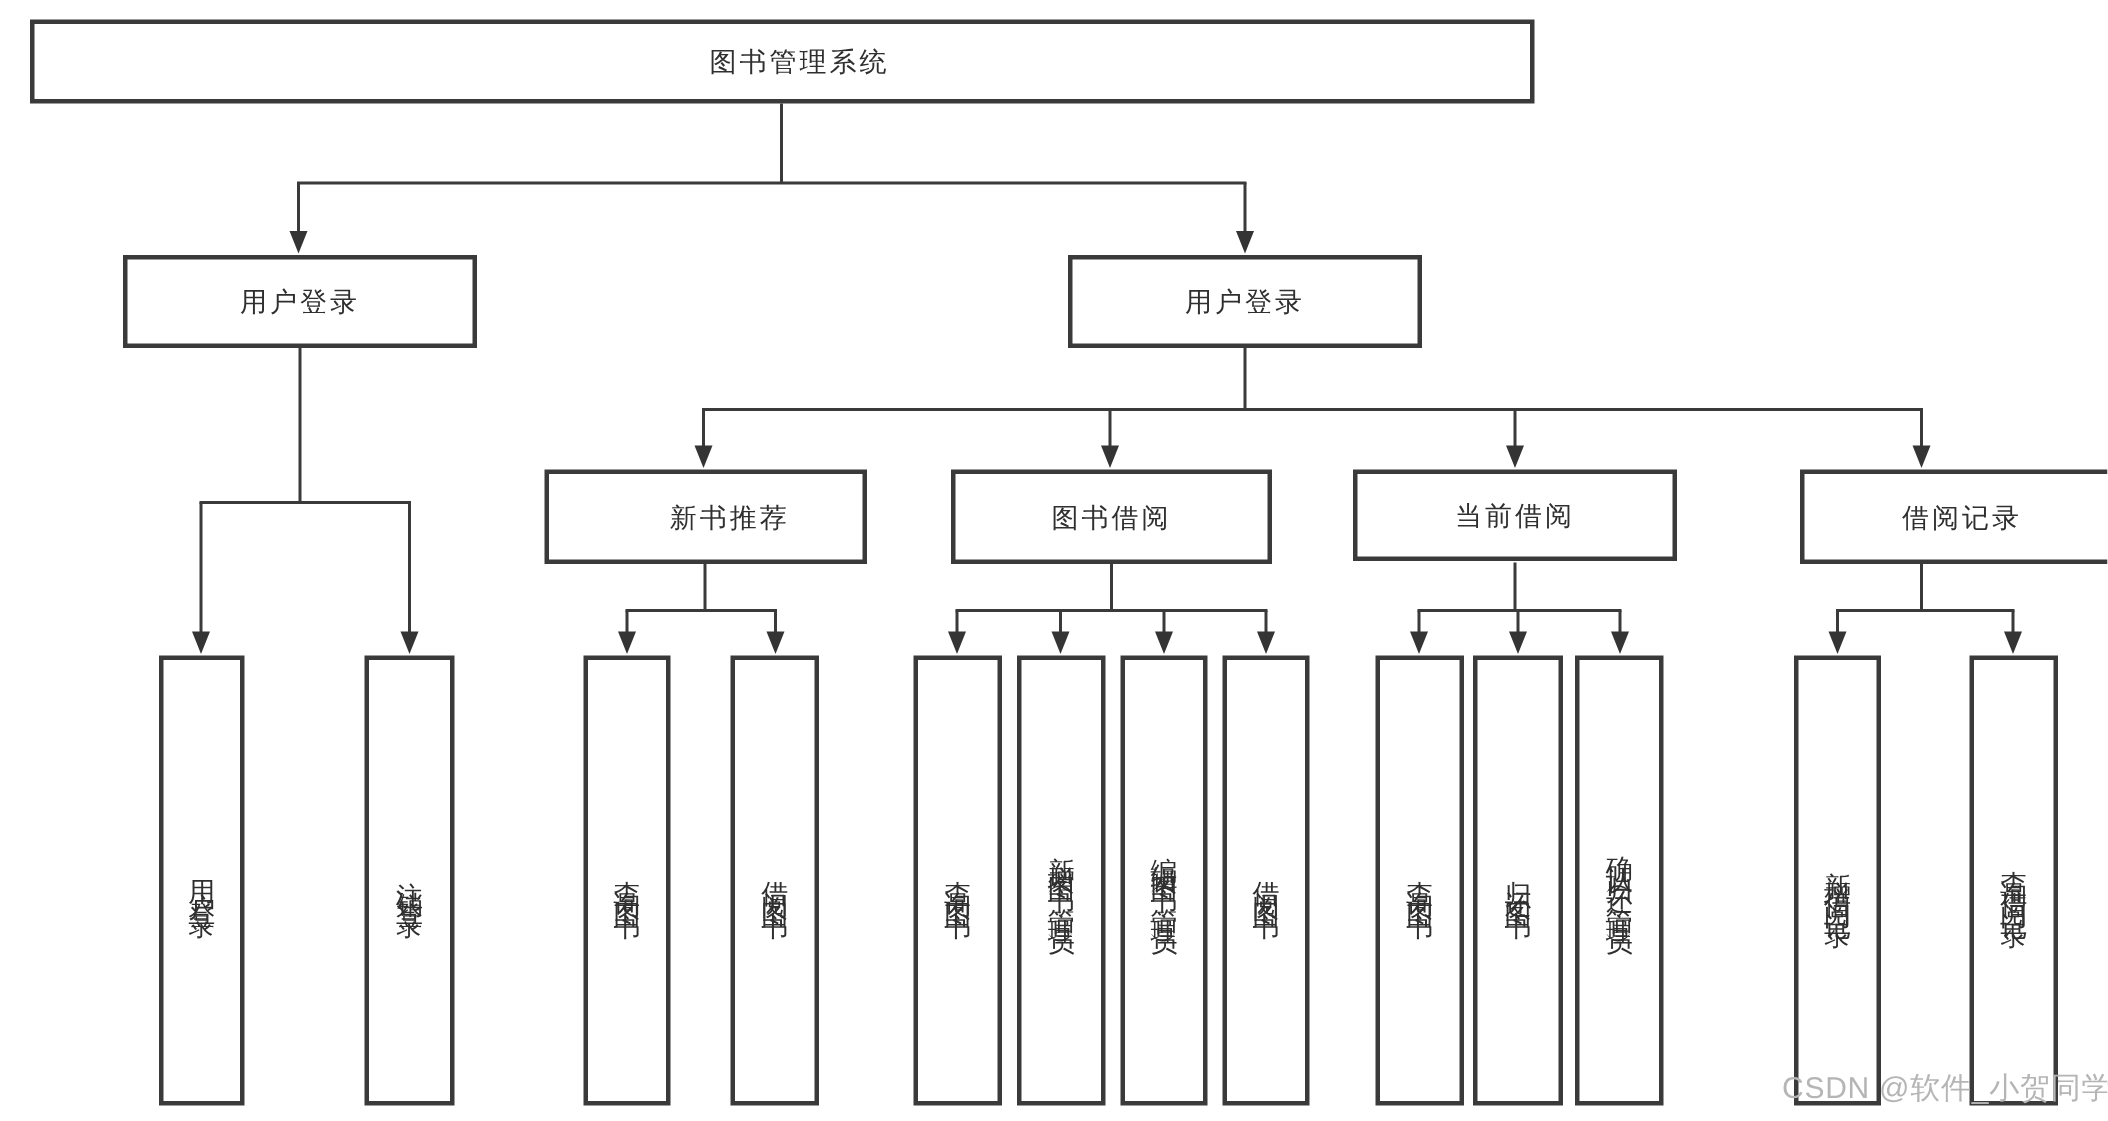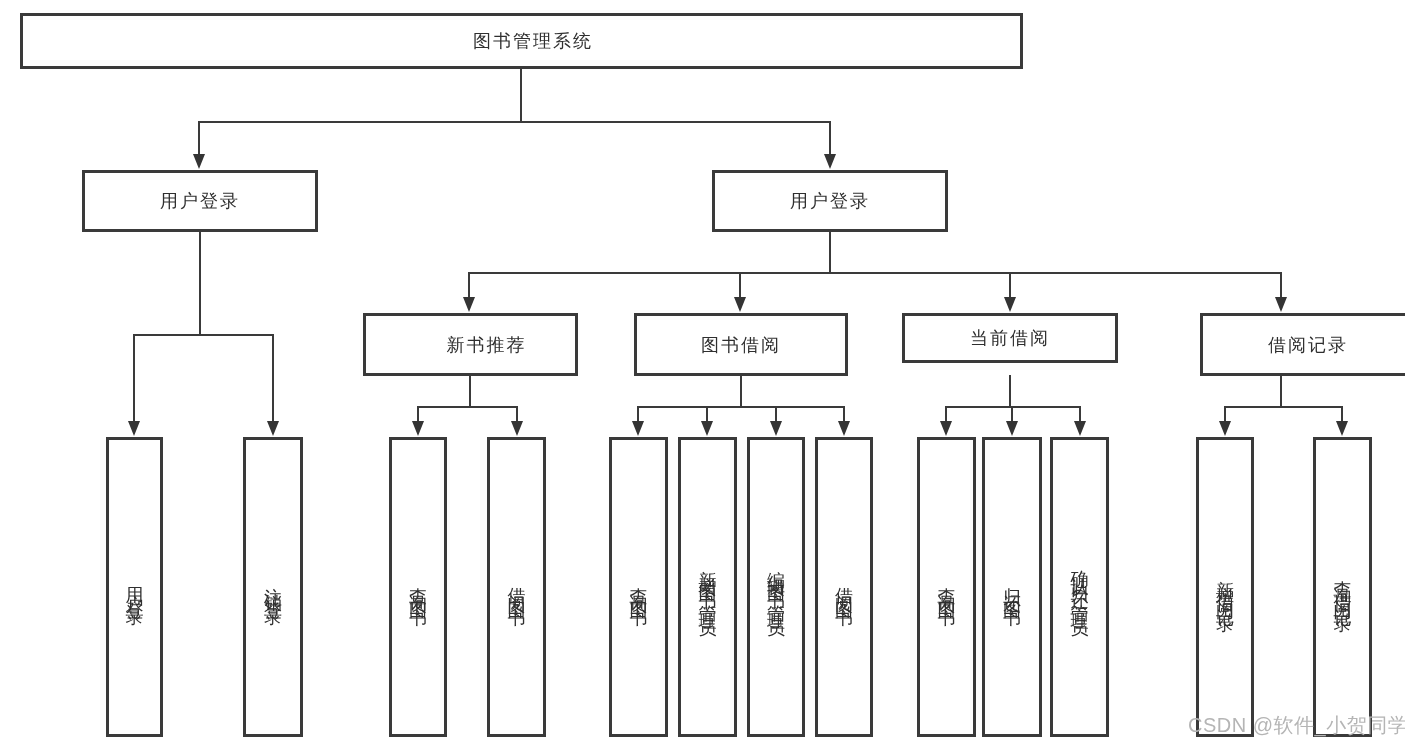--- a/index.html
+++ b/index.html
@@ -104,21 +104,21 @@
   <div class="node" style="left:712px;top:170px;width:236px;height:62px;">
     <span class="h-label">用户登录</span>
   </div>
 
   <div class="node" style="left:363px;top:313px;width:215px;height:63px;padding-left:32px;">
     <span class="h-label">新书推荐</span>
   </div>
   <div class="node" style="left:634px;top:313px;width:214px;height:63px;justify-content:center;">
     <span class="h-label">图书借阅</span>
   </div>
-  <div class="node" style="left:902px;top:313px;width:216px;height:50px;">
+  <div class="node" style="left:902px;top:313px;width:216px;height:61px;">
     <span class="h-label">当前借阅</span>
   </div>
   <div class="node" style="left:1173px;top:313px;width:216px;height:63px;margin-left:27px;">
     <span class="h-label">借阅记录</span>
   </div>
 
   <div class="node" style="left:106px;top:437px;width:57px;height:300px;">
     <span class="v-label">用户登录</span>
   </div>
   <div class="node" style="left:243px;top:437px;width:60px;height:300px;">

